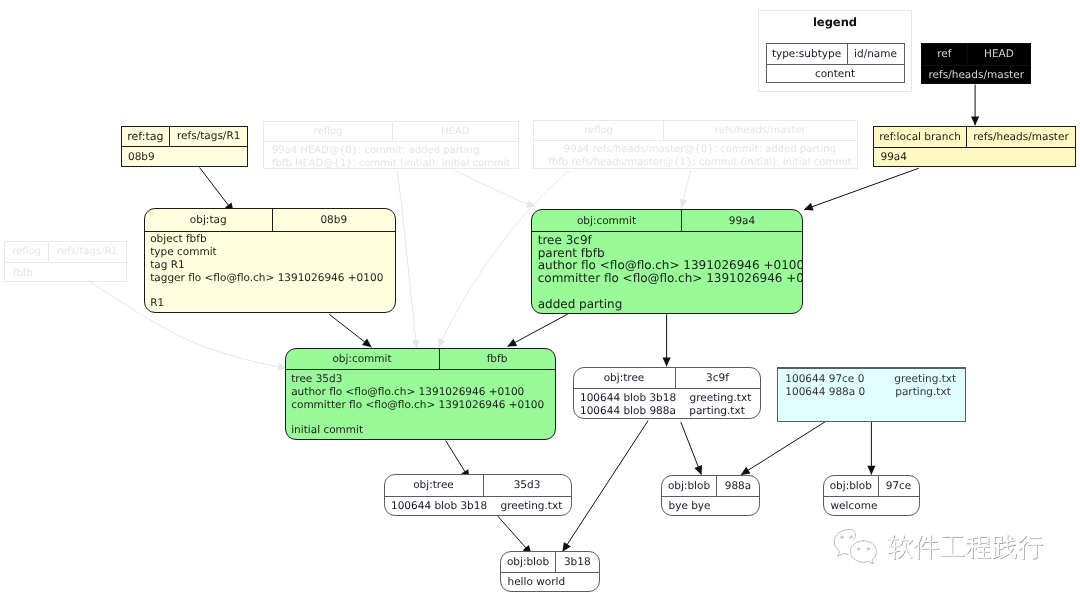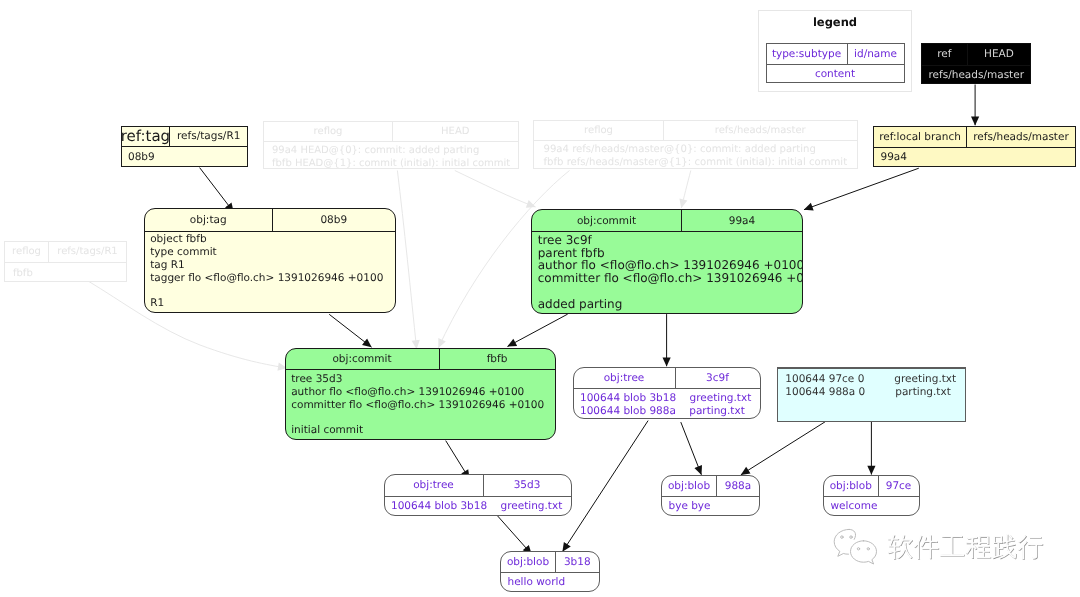--- a/index.html
+++ b/index.html
@@ -24,21 +24,21 @@
   .rounded .bd{border-bottom-left-radius:10px;border-bottom-right-radius:10px;}
 
   .k-commit{background:#98fb98;}
   .k-tag{background:#ffffe0;}
   .k-ref{background:#fef9c3;}
   .k-head{background:#000000;color:#d4d4d4;border-color:#0d0d0d;}
   .k-head .hdr .c.l{border-right-color:#101010;}
   .k-head .bd{border-top-color:#101010;}
   .k-index{background:#e0ffff;border-color:#5c5c5c;color:#333333;}
   .k-index .bd{border-top-color:#5c5c5c;}
-  .k-plain{background:#ffffff;border-color:#5c5c5c;color:#6d28d9;}
+  .k-plain{background:#ffffff;border-color:#5c5c5c;color:#0f172a;}
   .k-plain .hdr .c.l{border-right-color:#5c5c5c;}
   .k-plain .bd{border-top-color:#5c5c5c;}
   .k-faded{background:#ffffff;border-color:#e9e9e9;color:#e4e4e4;}
   .k-faded .hdr .c.l{border-right-color:#e9e9e9;}
   .k-faded .bd{border-top-color:#e9e9e9;}
 
   #legendbox{position:absolute;box-sizing:border-box;border:1px solid #e6e6e6;
              background:#fff;}
   #legendtitle{position:absolute;text-align:center;font-weight:bold;color:#111;}
   .wm{position:absolute;}
@@ -114,21 +114,21 @@
     </div>
     <div class="node k-ref" style="left: 873px; top: 126px; width: 203px; height: 41px;">
       <div class="hdr" style="height: 19.8px;">
         <div class="c l lft" style="width: 93px; font-size: 10.5px;">ref:local branch</div>
         <div class="c rgt" style="flex: 1 1 auto; font-size: 10.5px;">refs/heads/master</div>
       </div>
       <div class="bd" style="font-size: 10.5px; line-height: 12.8px; padding: 3.5px 0px 0px 6.5px;">99a4</div>
     </div>
     <div class="node k-tag" style="left: 120.5px; top: 125.5px; width: 127.5px; height: 41.5px;">
       <div class="hdr" style="height: 19.8px;">
-        <div class="c l lft" style="width: 48.8px; font-size: 15px;">ref:tag</div>
+        <div class="c l lft" style="width: 48.8px; font-size: 11px;">ref:tag</div>
         <div class="c rgt" style="flex: 1 1 auto; font-size: 10.5px;">refs/tags/R1</div>
       </div>
       <div class="bd" style="font-size: 10.5px; line-height: 12.8px; padding: 3.5px 0px 0px 6.5px;">08b9</div>
     </div>
     <div class="node k-tag rounded" style="left: 143.5px; top: 207.5px; width: 252px; height: 105.5px;">
       <div class="hdr" style="height: 22px;">
         <div class="c l lft" style="width: 128.5px; font-size: 10.5px;">obj:tag</div>
         <div class="c rgt" style="flex: 1 1 auto; font-size: 10.5px;">08b9</div>
       </div>
       <div class="bd" style="font-size: 10.5px; line-height: 12.8px; padding: 1.8px 0px 0px 5.7px;">object fbfb
@@ -207,21 +207,21 @@
         <div class="c rgt" style="flex: 1 1 auto; font-size: 10px;">HEAD</div>
       </div>
       <div class="bd" style="font-size: 10px; line-height: 13px; padding: 2px 0px 0px 8px;">99a4 HEAD@{0}: commit: added parting
 fbfb HEAD@{1}: commit (initial): initial commit</div>
     </div>
     <div class="node k-faded" style="left: 533px; top: 120px; width: 324.5px; height: 49px;">
       <div class="hdr" style="height: 19px;">
         <div class="c l lft" style="width: 130px; font-size: 10px;">reflog</div>
         <div class="c rgt" style="flex: 1 1 auto; font-size: 10px;">refs/heads/master</div>
       </div>
-      <div class="bd" style="font-size: 10.1px; line-height: 13px; padding: 2px 0px 0px 9.5px;">99a4 refs/heads/master@{0}: commit: added parting
+      <div class="bd" style="font-size: 10.1px; line-height: 13px; padding: 2px 0px 0px 9.5px; text-align: center;">99a4 refs/heads/master@{0}: commit: added parting
 fbfb refs/heads/master@{1}: commit (initial): initial commit</div>
     </div>
     <div class="node k-faded" style="left: 4px; top: 240.5px; width: 123px; height: 41.5px;">
       <div class="hdr" style="height: 20.5px;">
         <div class="c l lft" style="width: 44px; font-size: 10px;">reflog</div>
         <div class="c rgt" style="flex: 1 1 auto; font-size: 10px;">refs/tags/R1</div>
       </div>
       <div class="bd" style="font-size: 10px; line-height: 13px; padding: 3.5px 0px 0px 8px;">fbfb</div>
     </div>
   </div>

